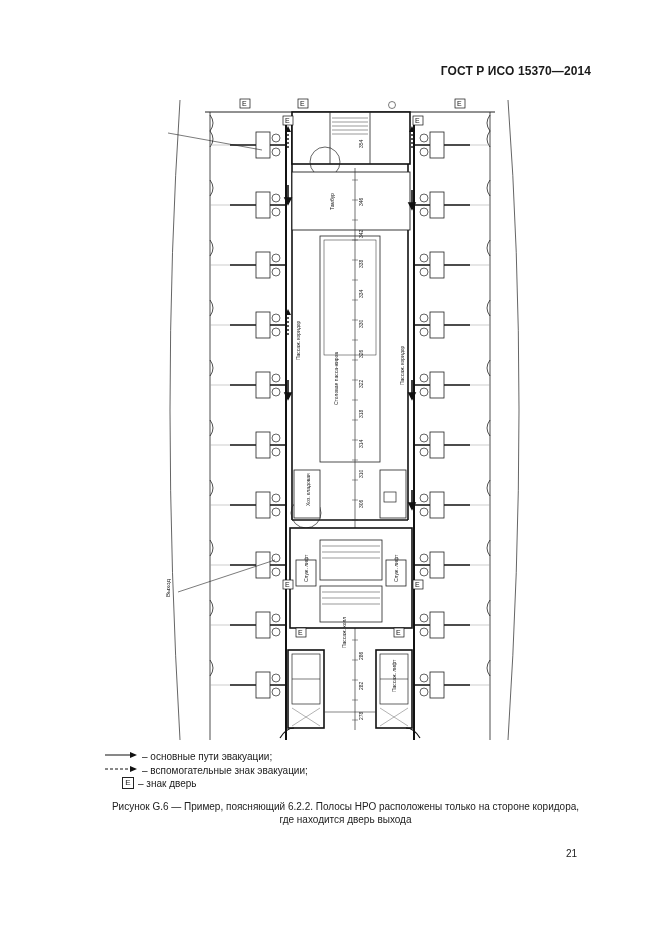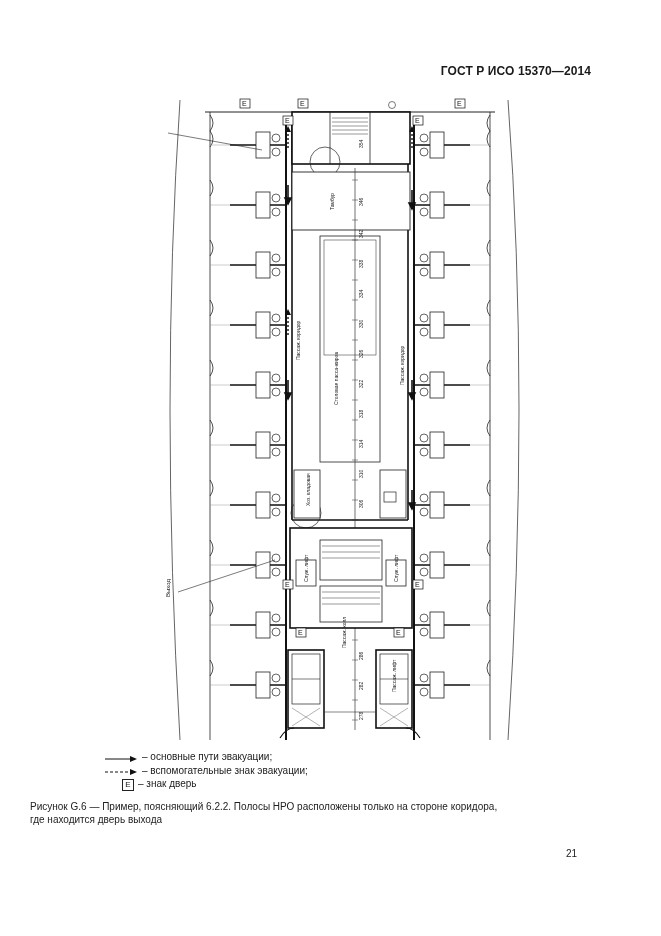--- a/index.html
+++ b/index.html
@@ -1,24 +1,24 @@
 <!DOCTYPE html>
 <html><head>
 <meta charset="utf-8">
 <style>
   html,body{margin:0;padding:0;background:#fff;}
   body{width:661px;height:936px;position:relative;overflow:hidden;font-family:"Liberation Sans",sans-serif;color:#1a1a1a;}
   .header{position:absolute;right:70px;top:64px;font-weight:bold;font-size:12px;letter-spacing:0.1px;}
   .plan{position:absolute;left:0;top:0;width:661px;height:740px;}
   .legend{position:absolute;left:104px;top:750px;font-size:10px;line-height:13.5px;}
-  .legend-row{display:flex;align-items:flex-end;height:13.5px;}
+  .legend-row{display:flex;align-items:flex-start;height:13.5px;}
   .legend-sym{width:34px;height:10px;position:relative;margin-right:4px;}
   .legend-sym svg{position:absolute;left:0;top:0;}
   .e-box{display:inline-block;width:10px;height:10px;border:1px solid #222;font-size:8px;line-height:10px;text-align:center;margin-left:18px;margin-right:4px;}
-  .caption{position:absolute;left:0;width:661px;top:800px;text-align:left;font-size:10px;line-height:13px;color:#222;}
+  .caption{position:absolute;left:0;width:661px;top:800px;text-align:center;font-size:10px;line-height:13px;color:#222;}
   .caption div{padding-left:30px;}
   .page-num{position:absolute;left:566px;top:848px;font-size:10px;}
   .lbl{font-family:"Liberation Sans",sans-serif;font-size:5px;fill:#222;}
 </style>
 </head>
 <body>
 
 <div class="header">ГОСТ Р ИСО 15370—2014</div>
 
 <svg class="plan" width="661" height="740" viewBox="0 0 661 740" xmlns="http://www.w3.org/2000/svg">

